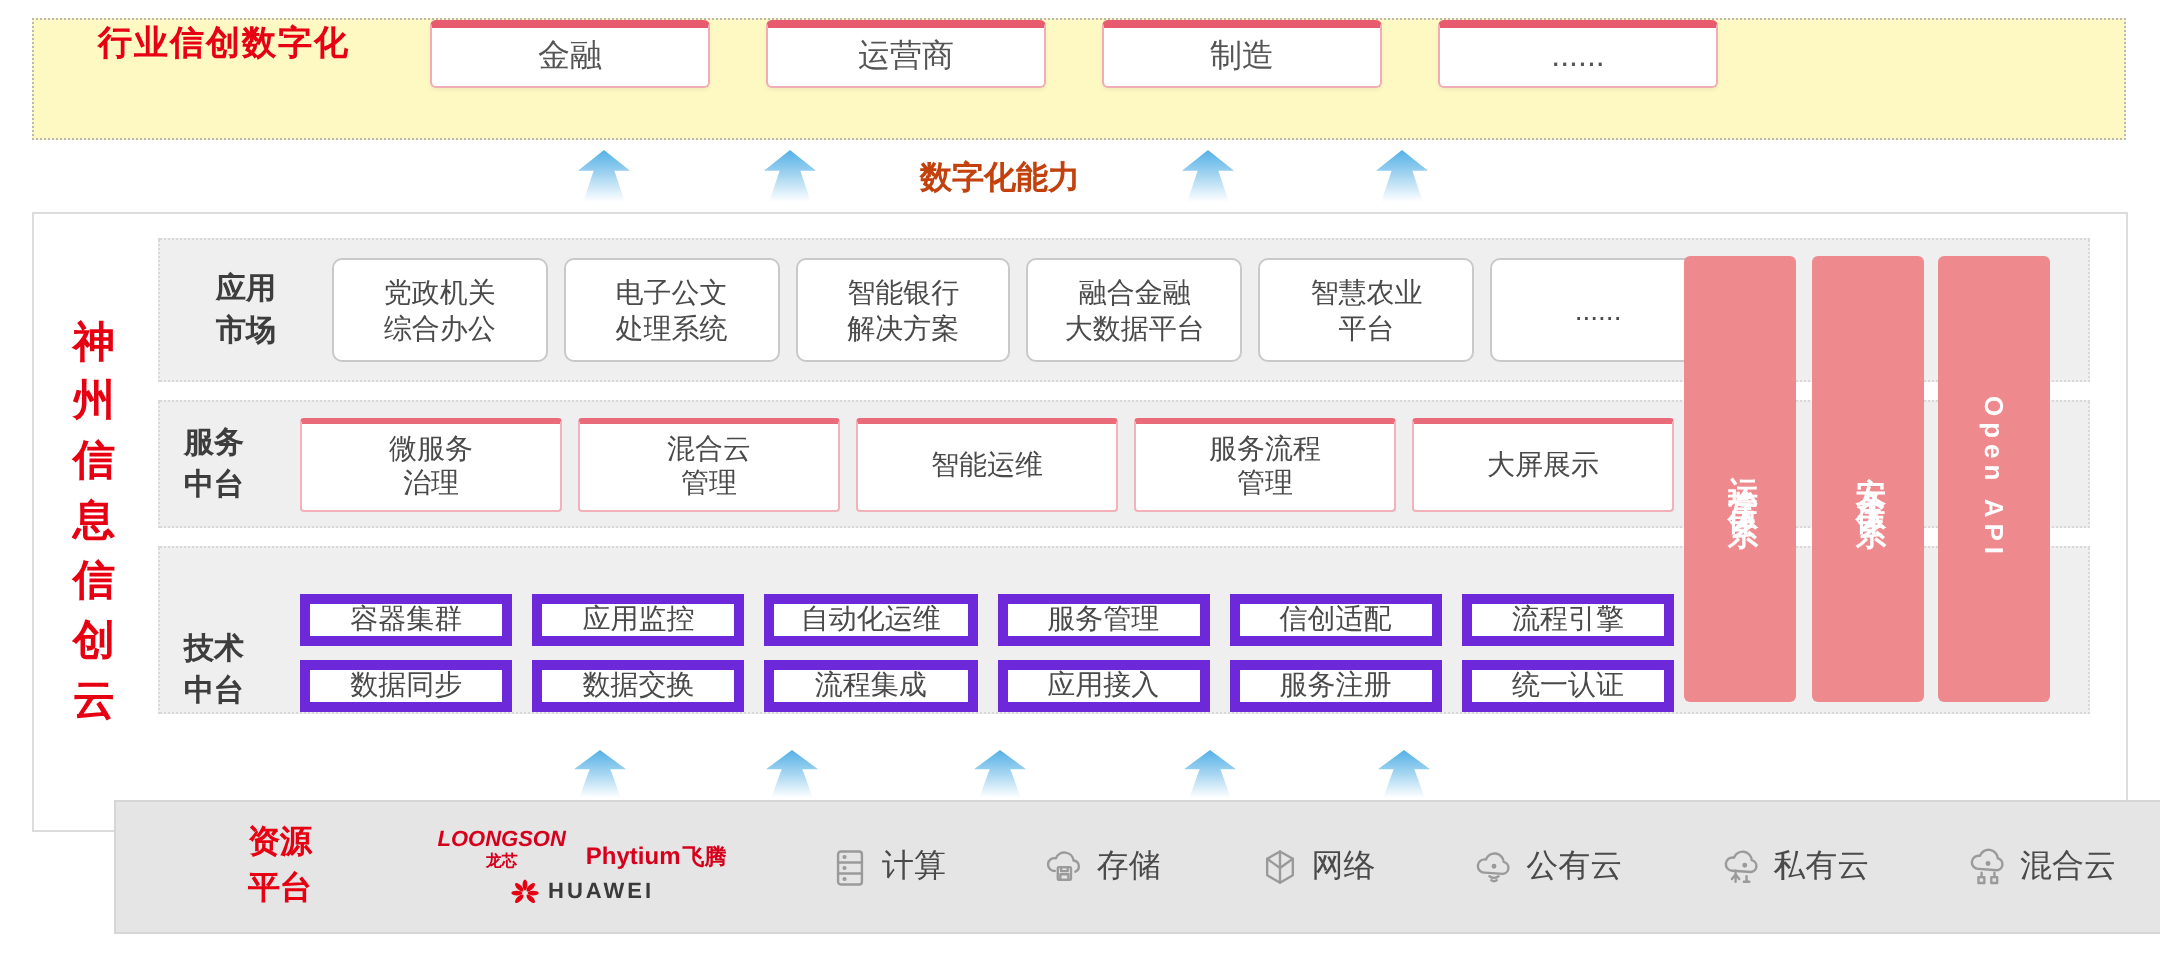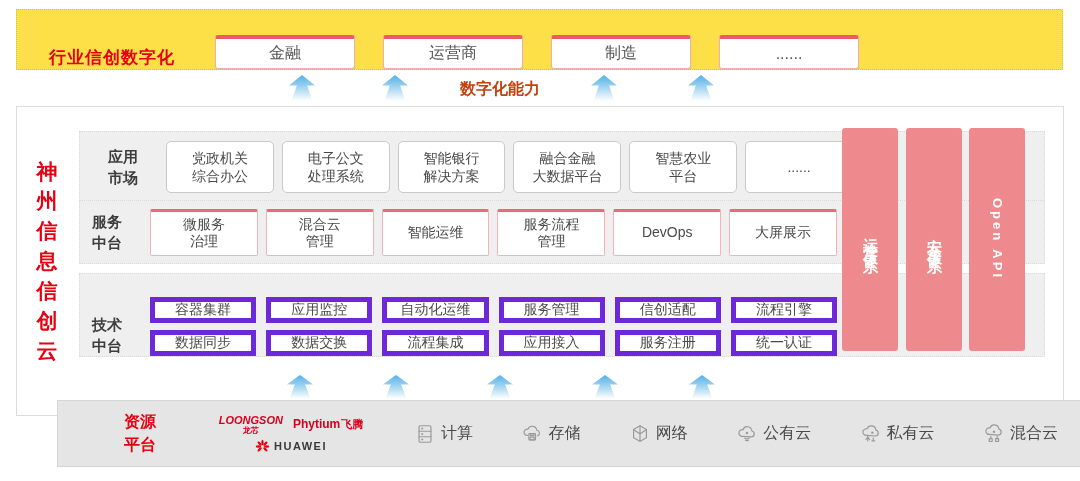--- a/index.html
+++ b/index.html
@@ -1,21 +1,21 @@
 <!DOCTYPE html>
 <html><head>
 <meta charset="utf-8">
 <style>
   * { margin:0; padding:0; box-sizing:border-box; }
   html,body { width:1080px; height:481px; background:#ffffff;
     font-family:"Liberation Sans", sans-serif; position:relative; overflow:hidden; }
 
   
   .industry { position:absolute; left:16px; top:9px; width:1047px; height:61px;
-    border:1px dotted #b9b9b9; display:flex; align-items:flex-end; background:#fde047; }
+    border:1px dotted #b9b9b9; display:flex; align-items:flex-start; background:#fef9c3; }
   .industry-title { width:198px; padding-left:32px; font-size:17px; font-weight:bold;
     color:#e60012; letter-spacing:1px; }
   .sector-row { display:flex; gap:28px; }
   .sector-box { width:140px; height:34px; background:#fff;
     border:1px solid #f1adb6; border-top:4px solid #e85a6e; border-radius:3px;
     display:flex; align-items:center; justify-content:center;
     font-size:16px; color:#555; box-shadow:0 1px 2px rgba(0,0,0,.06); }
 
   
   .arrow { position:absolute; width:26px;
@@ -28,21 +28,21 @@
 
   
   .platform { position:absolute; left:16px; top:106px; width:1048px; height:310px;
     border:1px solid #dcdcdc; background:#fff; }
   .v-title { position:absolute; left:9px; top:0; height:100%; width:42px;
     display:flex; align-items:center; justify-content:center; }
   .v-title > div { width:23px; font-size:21px; font-weight:bold; color:#e60012;
     line-height:1.42; word-break:break-all; text-align:center; }
   .panel { position:absolute; left:62px; width:966px; background:#efefef;
     border:1px dotted #d9d9d9; display:flex; align-items:center; padding-left:12px; }
-  .panel-app  { top:24px;  height:72px;padding-left:28px; }
+  .panel-app  { top:12px;  height:72px;padding-left:28px; }
   .panel-svc  { top:93px;  height:64px; }
   .panel-tech { top:166px; height:84px;align-items:flex-end; }
   .row-label { width:46px; font-size:15px; font-weight:bold; color:#3d3d3d;
     line-height:1.4; white-space:pre-line; }
   .box-row { display:flex; gap:8px; margin-left:12px; width:687px; }
   .app-box { flex:1; height:52px; background:#fff; border:1px solid #c9c9c9;
     border-radius:5px; display:flex; align-items:center; justify-content:center;
     text-align:center; font-size:14px; color:#4a4a4a; line-height:1.3; white-space:pre-line; }
   .svc-box { flex:1; height:47px; background:#fff; border:1px solid #f3b1b9;
     border-top:3px solid #e96a78; border-radius:2px; display:flex; align-items:center;
@@ -59,21 +59,21 @@
   .pillar-openapi span { font-size:13px; letter-spacing:3px; }
   .pl-1 { left:825px; } .pl-2 { left:889px; } .pl-3 { left:952px; }
 
   
   .resource { position:absolute; left:16px; top:400px; width:1048px; height:67px;
     border:1px solid #d6d6d6; background:#e5e5e5; display:flex; align-items:center;margin-left:41px; }
   .res-label { margin-left:66px; width:62px; font-size:16px; font-weight:bold;
     color:#e60012; line-height:1.4; white-space:pre-line; }
   .vendors { margin-left:20px; width:170px; display:flex; flex-direction:column;
     align-items:center; gap:3px; }
-  .vendor-top { display:flex; align-items:center; gap:10px; }
+  .vendor-top { display:flex; align-items:flex-end; gap:10px; }
   .loongson { display:flex; flex-direction:column; align-items:center; color:#d6001c; }
   .loongson-en { font-style:italic; font-weight:900; font-size:11px; }
   .loongson-cn { font-size:8px; font-weight:bold; margin-top:-1px; }
   .phytium { color:#d6001c; font-weight:bold; font-size:12px; display:flex; align-items:baseline; gap:1px; }
   .phytium-cn { font-size:11px; }
   .huawei { display:flex; align-items:center; gap:4px; }
   .huawei-text { font-size:11px; font-weight:bold; color:#3a3a3a; letter-spacing:1.5px; }
   .res-items { flex:1; display:flex; justify-content:space-between; margin:0 46px 0 38px; }
   .res-item { display:flex; align-items:center; gap:5px; font-size:16px; color:#4a4a4a; }
   .res-item svg { stroke:#9a9a9a; fill:none; stroke-width:1.3;
@@ -125,21 +125,20 @@
     <div class="row-label">服务
 中台</div>
     <div class="box-row">
       <div class="svc-box">微服务
 治理</div>
       <div class="svc-box">混合云
 管理</div>
       <div class="svc-box">智能运维</div>
       <div class="svc-box">服务流程
 管理</div>
-      <div class="svc-box">DevOps</div>
       <div class="svc-box">大屏展示</div>
     </div>
   </div>
 
   <div class="panel panel-tech">
     <div class="row-label">技术
 中台</div>
     <div class="tech-grid">
       <div class="tech-row">
         <div class="tech-box">容器集群</div>

